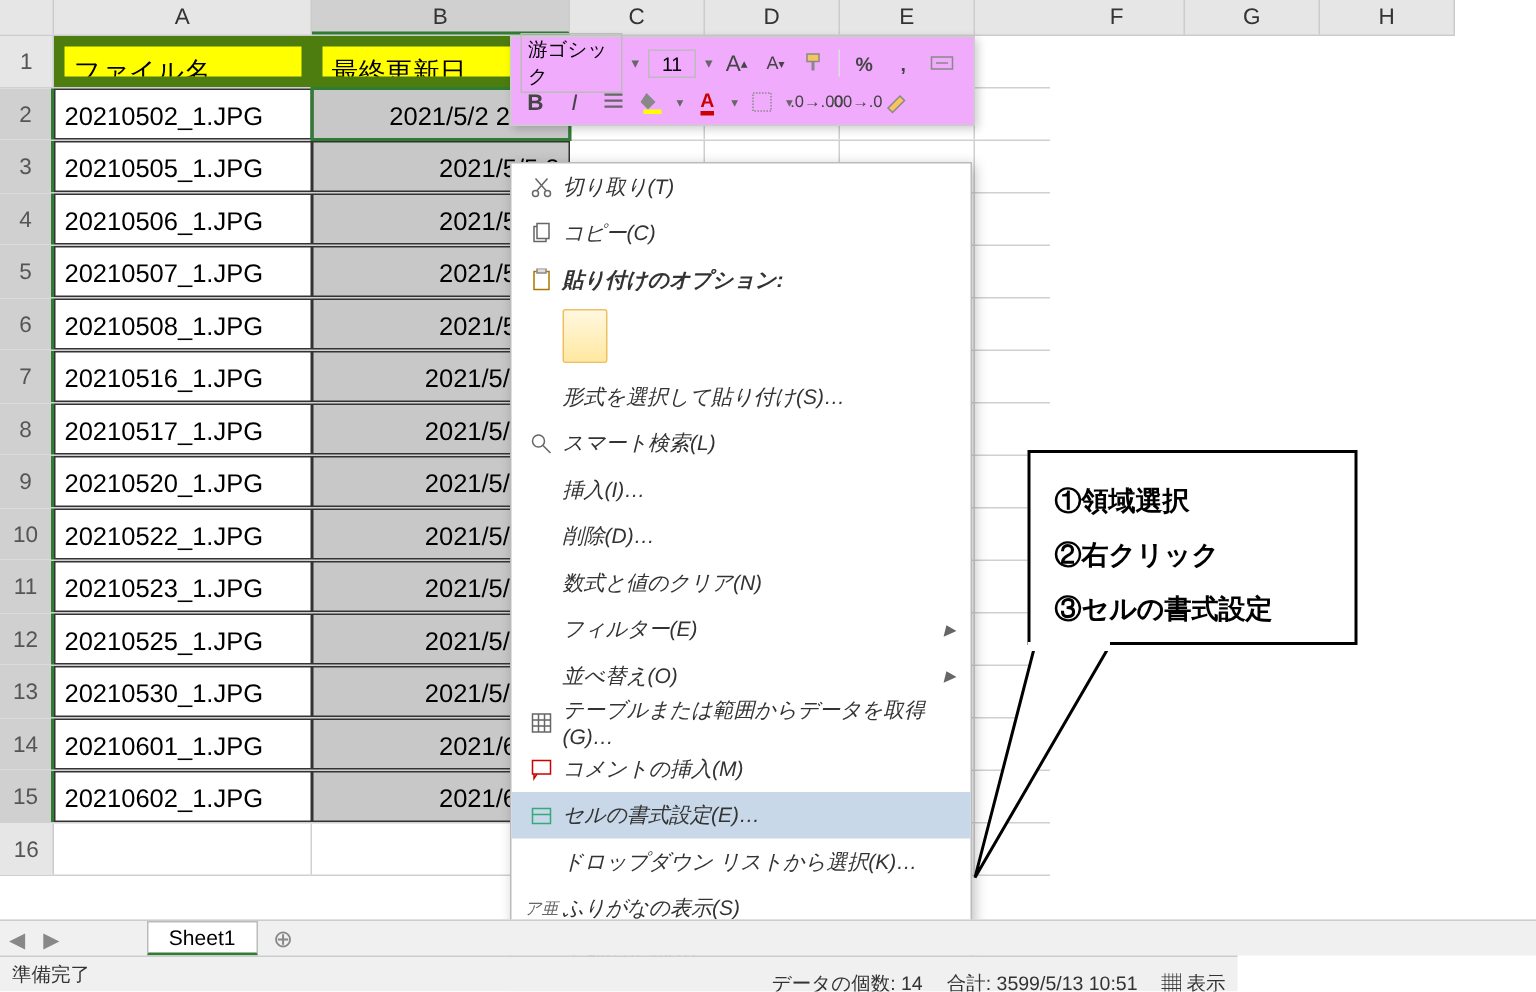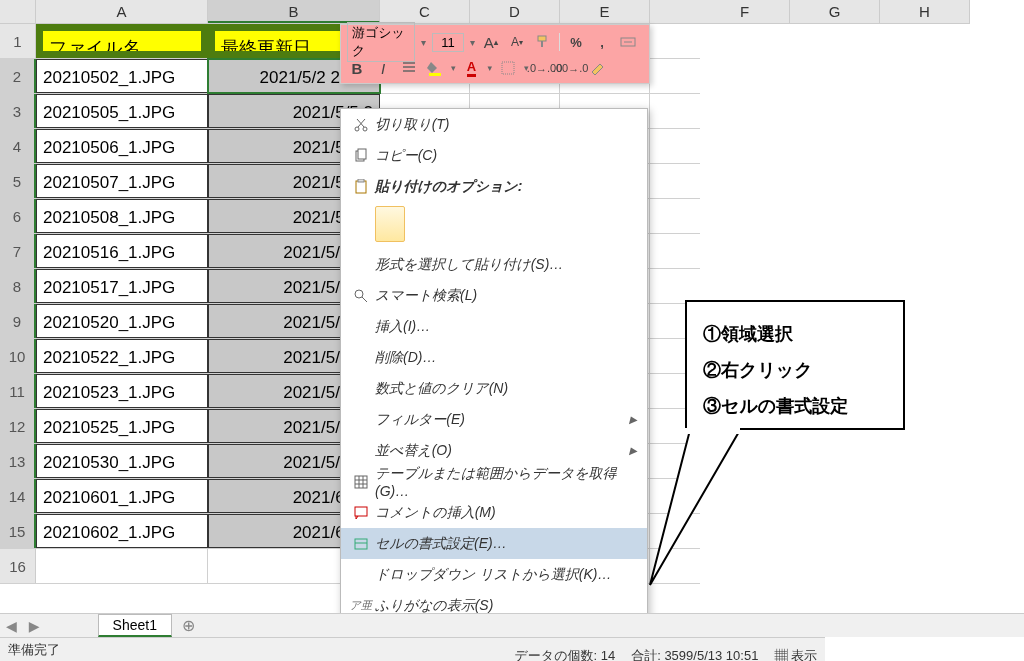--- a/index.html
+++ b/index.html
@@ -22,21 +22,21 @@
 .row { display: flex; height: 35px; border-bottom: 1px solid #d0d0d0; }
 .row-h { width: 36px; text-align: center; line-height: 35px; background: #e6e6e6; border-right: 1px solid #ccc; font-size: 15px; color: #555; }
 .row-h.sel { background: #d0d0d0; border-right: 2px solid #2e7d32; }
 .cell { border-right: 1px solid #d0d0d0; padding: 0 6px; line-height: 35px; font-size: 17px; overflow: hidden; white-space: nowrap; }
 .cell.header { background: #ffff00; font-weight: normal; font-size: 18px; border: 7px solid #4d7c0f; }
 .cell.dataA { border: 1px solid #333; }
 .cell.dataB { background: #c8c8c8; border: 1px solid #333; text-align: right; }
 .cell.empty { }
 .sel-outline { outline: 2px solid #2e7d32; outline-offset: -1px; }
 
-.mini-toolbar { position: absolute; top: 24px; left: 340px; width: 310px; height: 60px; background: #fca5a5; border: 1px solid #ccc; box-shadow: 2px 2px 6px rgba(0,0,0,0.2); padding: 4px 6px; }
+.mini-toolbar { position: absolute; top: 24px; left: 340px; width: 310px; height: 60px; background: #f0abfc; border: 1px solid #ccc; box-shadow: 2px 2px 6px rgba(0,0,0,0.2); padding: 4px 6px; }
 .mt-row { display: flex; align-items: center; gap: 6px; height: 26px; }
 .mt-font { border: 1px solid #bbb; padding: 1px 4px; font-size: 13px; width: 68px; }
 .mt-size { border: 1px solid #bbb; padding: 1px 4px; font-size: 13px; width: 32px; text-align: center; }
 .mt-btn { width: 20px; height: 20px; display: flex; align-items: center; justify-content: center; font-size: 13px; color: #444; cursor: pointer; }
 .mt-sep { width: 1px; height: 18px; background: #ddd; }
 
 .context-menu { position: absolute; top: 108px; left: 340px; width: 308px; background: #fff; border: 1px solid #bbb; box-shadow: 2px 2px 8px rgba(0,0,0,0.25); }
 .cm-item { display: flex; align-items: center; height: 31px; padding: 0 10px 0 6px; font-size: 14px; color: #333; cursor: pointer; position: relative; font-style: italic; }
 .cm-item.highlight { background: #c8d8e8; }
 .cm-icon { width: 28px; display: flex; justify-content: center; align-items: center; color: #666; }

